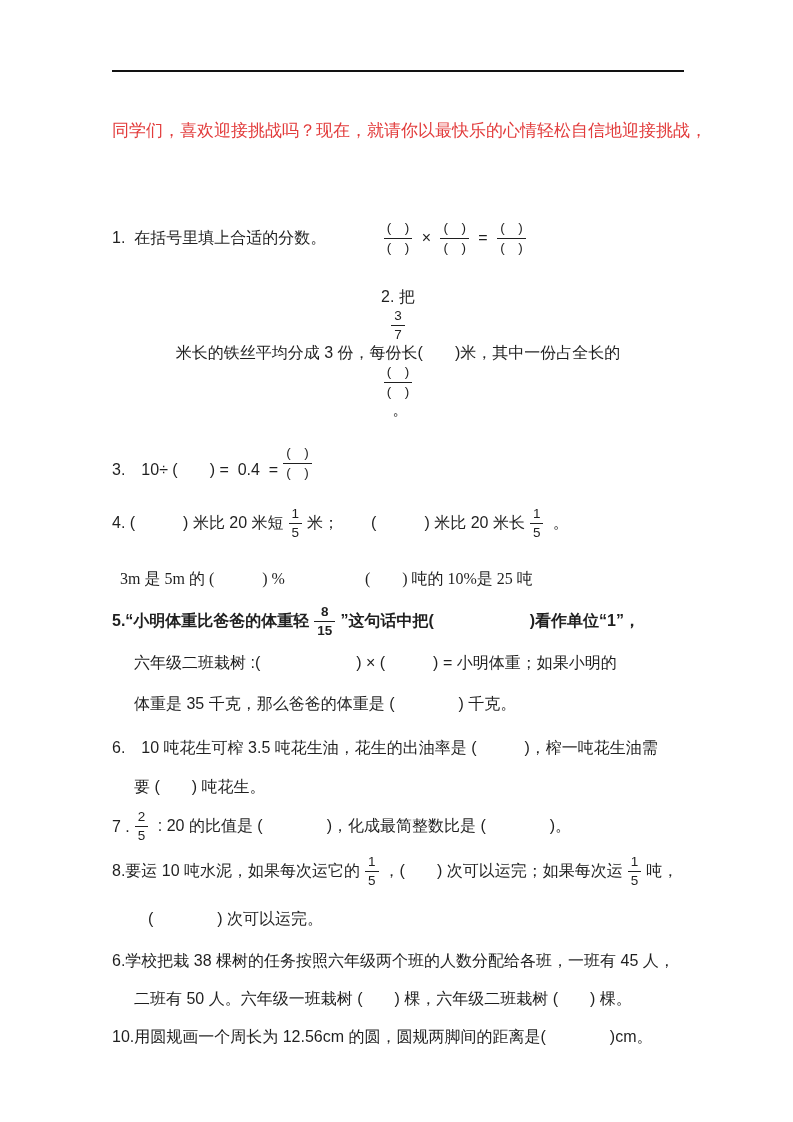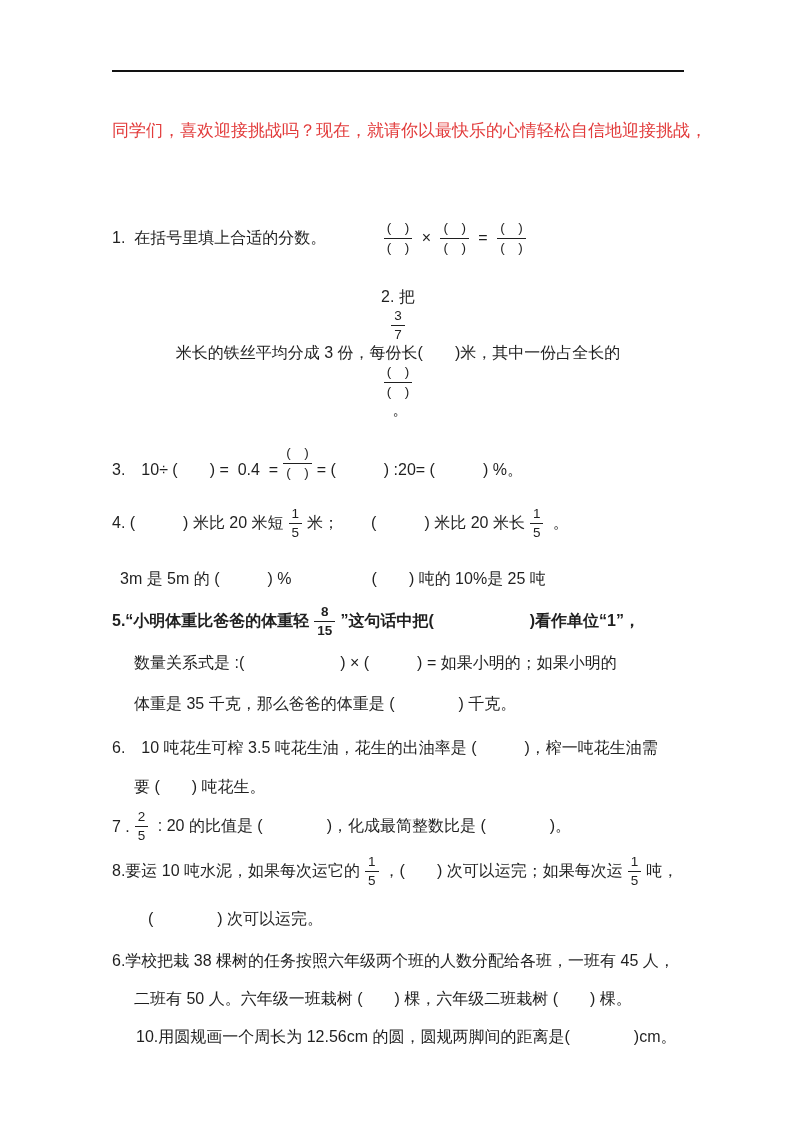--- a/index.html
+++ b/index.html
@@ -36,21 +36,21 @@
     font-size: 16px;
   }
   .doc-line {
     display: flex;
     align-items: center;
     flex-wrap: nowrap;
     min-height: 38px;
     white-space: pre;
   }
   .doc-line .seg { white-space: pre; }
-  .indent-1 { padding-left: 8px; }
+  .indent-1 { padding-left: 8px; font-family: Liberation Serif, serif; }
   .indent-2 { padding-left: 22px; }
   .indent-3 { padding-left: 36px; }
   .frac {
     display: inline-block;
     text-align: center;
     margin: 0 5px;
     font-size: 13.5px;
     line-height: 1.2;
     vertical-align: middle;
     flex: 0 0 auto;
@@ -72,29 +72,29 @@
 
 <div class="page">
   <div class="content">
     <div class="rule"></div>
     <div class="intro" style="color: rgb(226, 59, 59);">
       <div class="intro-line">同学们，喜欢迎接挑战吗？现在，就请你以最快乐的心情轻松自信地迎接挑战，</div>
     </div>
     <div class="doc">
         <div class="doc-line" style="margin-bottom: 30px;"><span class="seg">1.  在括号里填上合适的分数。</span><span class="seg">　　　 </span><span class="frac"><span class="num">(　)</span><span class="den">(　)</span></span><span class="seg"> × </span><span class="frac"><span class="num">(　)</span><span class="den">(　)</span></span><span class="seg"> = </span><span class="frac"><span class="num">(　)</span><span class="den">(　)</span></span></div>
         <div class="doc-line" style="margin-bottom: 22px; flex-direction: column;"><span class="seg">2. 把</span><span class="frac"><span class="num">3</span><span class="den">7</span></span><span class="seg">米长的铁丝平均分成 3 份，每份长(　　)米，其中一份占全长的</span><span class="frac"><span class="num">(　)</span><span class="den">(　)</span></span><span class="seg"> 。</span></div>
-        <div class="doc-line" style="margin-bottom: 24px; align-items: flex-end;"><span class="seg">3.　10÷ (　　) =  0.4  =</span><span class="frac"><span class="num">(　)</span><span class="den">(　)</span></span><span class="seg">= (　　　) :20= (　　　) %。</span></div>
+        <div class="doc-line" style="margin-bottom: 24px; align-items: flex-end;"><span class="seg">3.　10÷ (　　) =  0.4  =</span><span class="frac"><span class="num">(　)</span><span class="den">(　)</span></span></div>
         <div class="doc-line" style="margin-bottom: 18px;"><span class="seg">4. (　　　) 米比 20 米短</span><span class="frac"><span class="num">1</span><span class="den">5</span></span><span class="seg">米；　　(　　　) 米比 20 米长</span><span class="frac"><span class="num">1</span><span class="den">5</span></span><span class="seg"> 。</span></div>
         <div class="doc-line indent-1" style="margin-bottom: 4px;"><span class="seg">3m 是 5m 的 (　　　) %　　　　　(　　) 吨的 10%是 25 吨</span></div>
         <div class="doc-line" style="margin-bottom: 4px; font-weight: bold;"><span class="seg">5.“小明体重比爸爸的体重轻</span><span class="frac"><span class="num">8</span><span class="den">15</span></span><span class="seg">”这句话中把(　　　　　　)看作单位“1”，</span></div>
-        <div class="doc-line indent-2" style="margin-bottom: 3px;"><span class="seg">数量关系式是 :(　　　　　　) × (　　　) = 如果小明的；如果小明的</span></div>
+        <div class="doc-line indent-2" style="margin-bottom: 3px;"><span class="seg">六年级二班栽树 :(　　　　　　) × (　　　) = 小明体重；如果小明的</span></div>
         <div class="doc-line indent-2" style="margin-bottom: 6px;"><span class="seg">体重是 35 千克，那么爸爸的体重是 (　　　　) 千克。</span></div>
         <div class="doc-line" style="margin-bottom: 1px;"><span class="seg">6.　10 吨花生可榨 3.5 吨花生油，花生的出油率是 (　　　)，榨一吨花生油需</span></div>
         <div class="doc-line indent-2" style="margin-bottom: 1px;"><span class="seg">要 (　　) 吨花生。</span></div>
         <div class="doc-line" style="margin-bottom: 7px;"><span class="seg">7 .</span><span class="frac"><span class="num">2</span><span class="den">5</span></span><span class="seg"> : 20 的比值是 (　　　　)，化成最简整数比是 (　　　　)。</span></div>
         <div class="doc-line" style="margin-bottom: 10px;"><span class="seg">8.要运 10 吨水泥，如果每次运它的</span><span class="frac"><span class="num">1</span><span class="den">5</span></span><span class="seg">，(　　) 次可以运完；如果每次运</span><span class="frac"><span class="num">1</span><span class="den">5</span></span><span class="seg">吨，</span></div>
         <div class="doc-line indent-3" style="margin-bottom: 4px;"><span class="seg">(　　　　) 次可以运完。</span></div>
         <div class="doc-line" style="margin-bottom: 0px;"><span class="seg">6.学校把栽 38 棵树的任务按照六年级两个班的人数分配给各班，一班有 45 人，</span></div>
         <div class="doc-line indent-2" style="margin-bottom: 0px; text-align: center;"><span class="seg">二班有 50 人。六年级一班栽树 (　　) 棵，六年级二班栽树 (　　) 棵。</span></div>
-        <div class="doc-line" style="margin-bottom: 0px; margin-left: 24px;"><span class="seg">10.用圆规画一个周长为 12.56cm 的圆，圆规两脚间的距离是(　　　　)cm。</span></div>
+        <div class="doc-line" style="margin-bottom: 0px;"><span class="seg">10.用圆规画一个周长为 12.56cm 的圆，圆规两脚间的距离是(　　　　)cm。</span></div>
       </div>
   </div>
 </div>
 
 </body></html>

